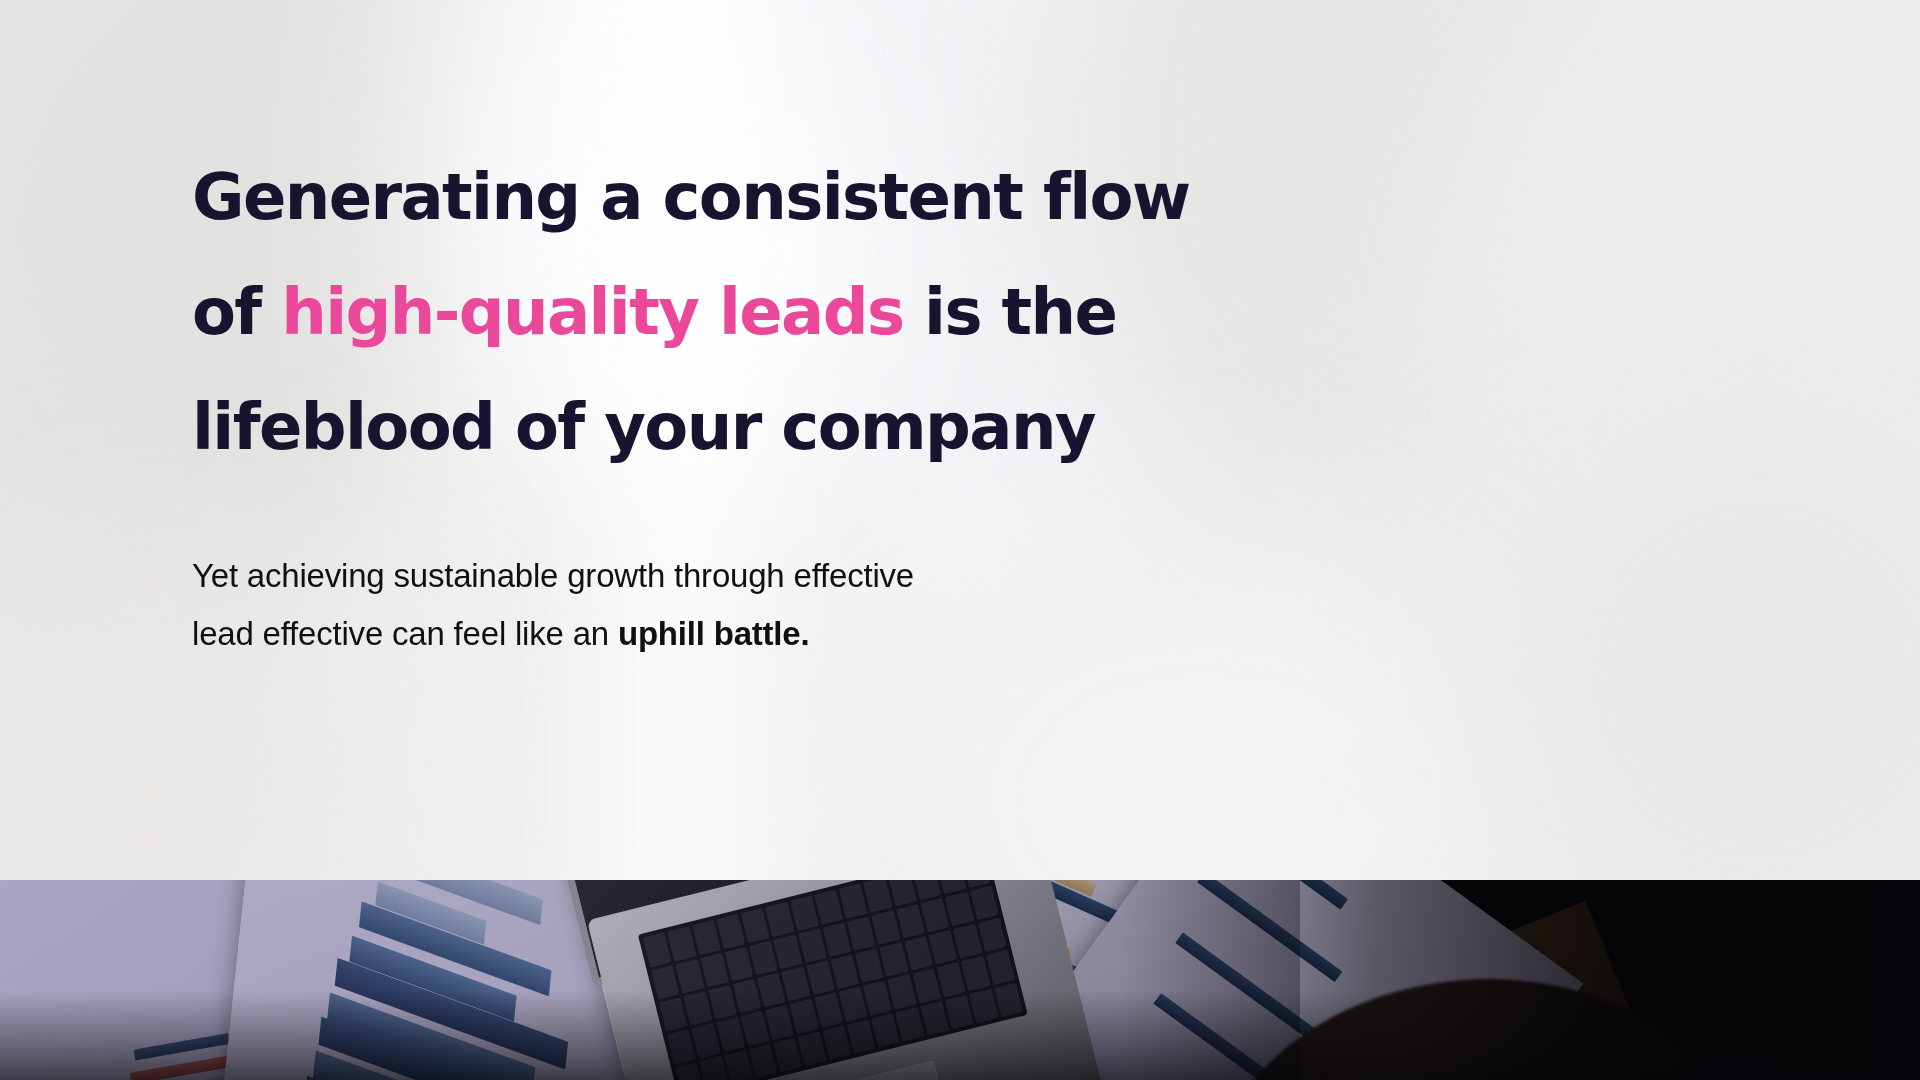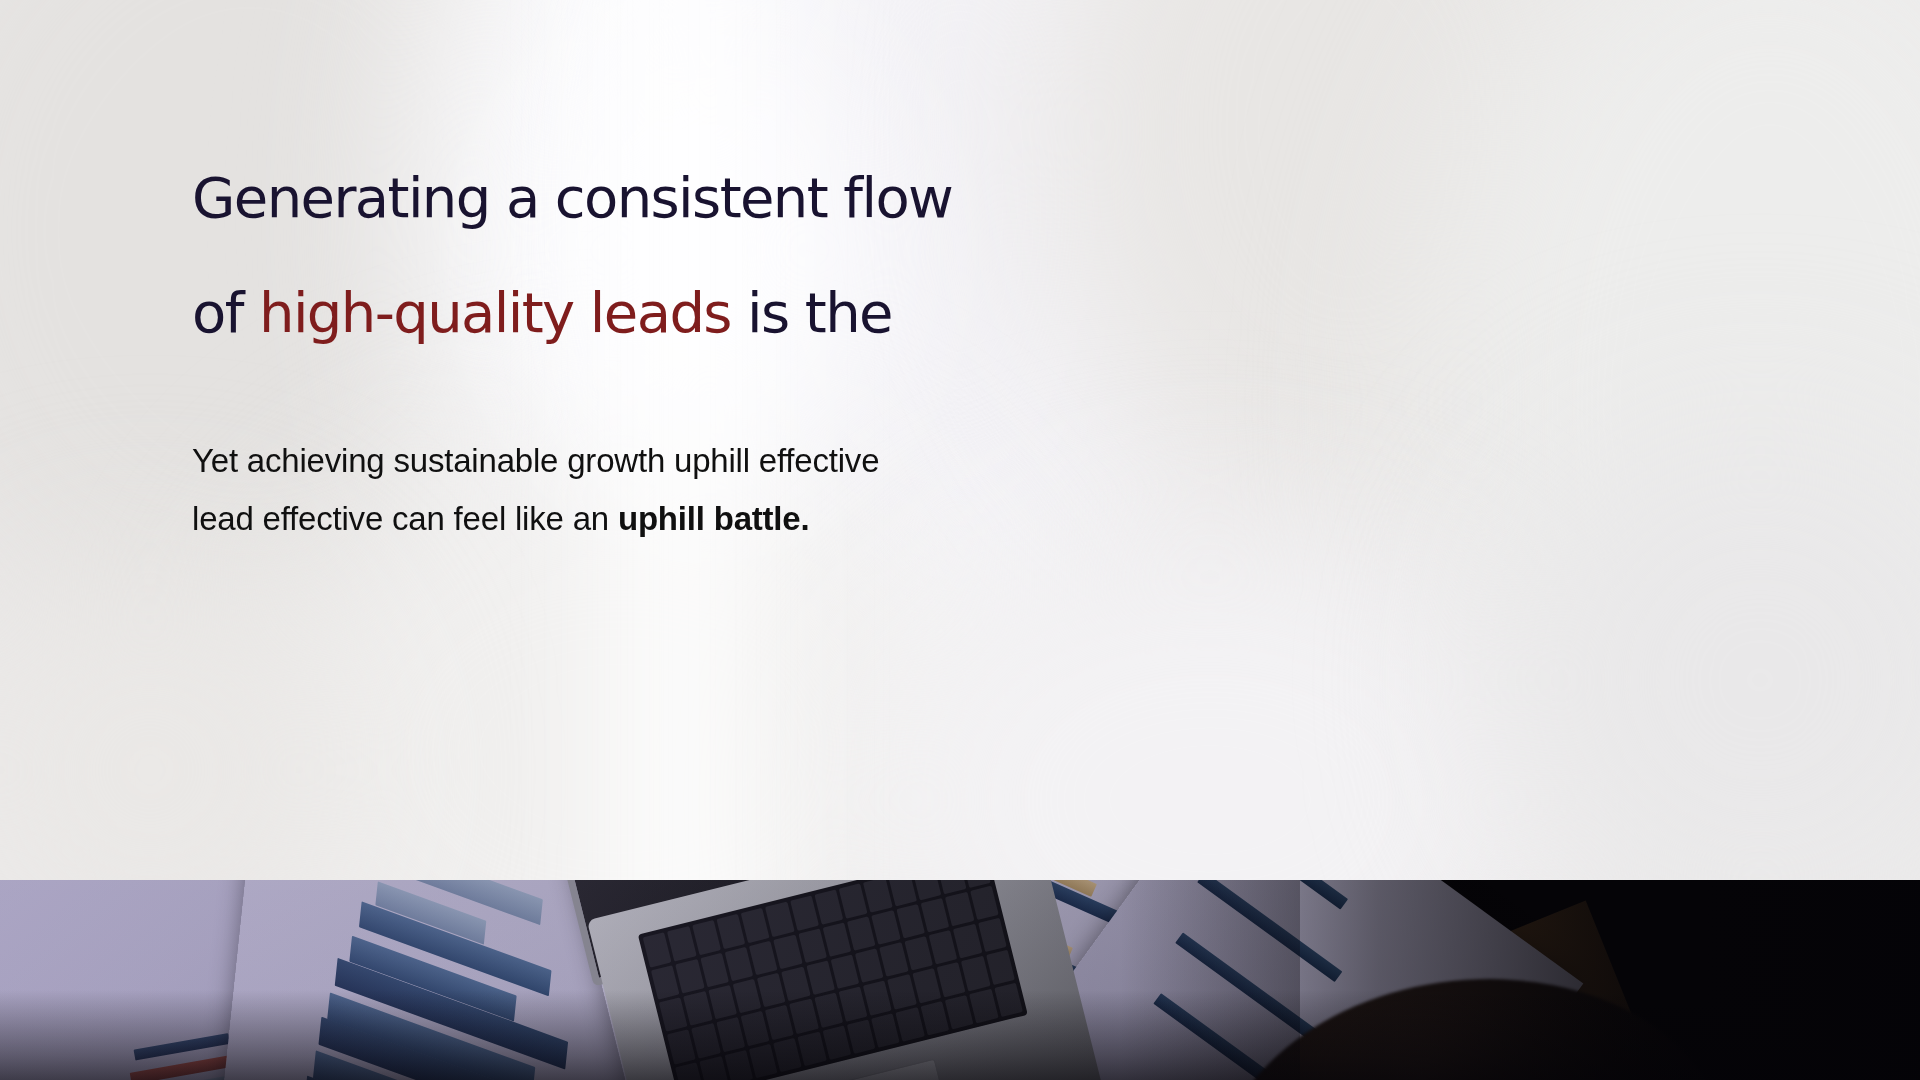--- a/index.html
+++ b/index.html
@@ -57,28 +57,28 @@
   #copy {
     position:absolute;
     left:192px;
     top:140px;
     width:1340px;
     z-index:4;
   }
 
   #headline {
     font-family:"DejaVu Sans", sans-serif;
-    font-weight:400;
-    font-size:56px;
+    font-weight:700;
+    font-size:64px;
     line-height:115px;
     letter-spacing:-1.6px;
     color:#191330;
     white-space:nowrap;
   }
-  #headline .accent { color:#7f1d1d; }
+  #headline .accent { color:#ec4899; }
 
   #subcopy {
     margin-top:62px;
     font-family:"Liberation Sans", sans-serif;
     font-weight:400;
     font-size:33px;
     line-height:58px;
     letter-spacing:-0.2px;
     color:#101010;
   }
@@ -214,24 +214,25 @@
     <div class="blob b9"></div>
     <div class="blob b10"></div>
     <div class="band"></div>
   </div>
 
   <div id="copy">
 
     <h1 id="headline">
       <span class="hl-line">Generating a consistent flow</span><br>
       <span>of </span><span class="accent">high-quality leads</span><span> is the</span><br>
+      <span>lifeblood of your company</span>
     </h1>
 
     <p id="subcopy">
-      <span>Yet achieving sustainable growth uphill effective</span><br>
+      <span>Yet achieving sustainable growth through effective</span><br>
       <span>lead effective can feel like an </span><span class="strong">uphill battle.</span>
     </p>
 
   </div>
 
   <div id="photo">
 
     <div class="layer desk"></div>
     <div class="layer desk2"></div>
 

